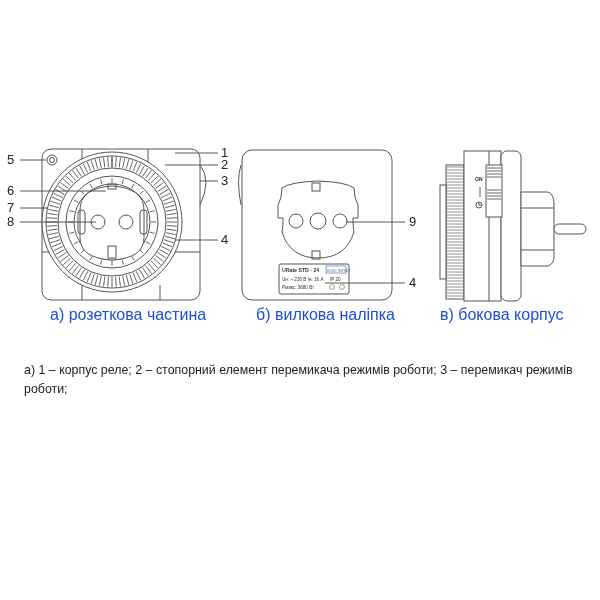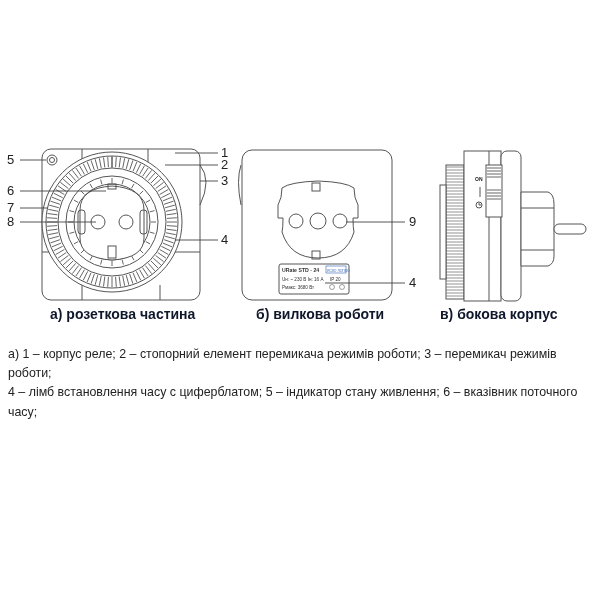--- a/index.html
+++ b/index.html
@@ -1,21 +1,21 @@
 <!DOCTYPE html>
 <html><head>
 <meta charset="utf-8">
 <style>
   html, body { margin:0; padding:0; background:#ffffff; }
   body { width:600px; height:600px; position:relative; overflow:hidden; font-family:"Liberation Sans", sans-serif; color:#1a1a1a; }
   .fig { position:absolute; left:0; top:0; width:600px; height:340px; }
-  .caption { position:absolute; font-size:14px; color:#0f172a; white-space:nowrap;font-weight:bold; }
+  .caption { position:absolute; font-size:16px; color:#1d4ed8; white-space:nowrap; }
   .num { position:absolute; font-size:13px; color:#222; }
   .desc { position:absolute; left:8px; top:345px; width:590px; font-size:12.4px; line-height:19.2px; color:#222; }
-  .desc p { margin:0; }
+  .desc p { margin:16px; }
 </style>
 </head>
 <body>
 
 <svg class="fig" width="600" height="340" viewBox="0 0 600 340" xmlns="http://www.w3.org/2000/svg">
   <defs>
     <pattern id="ticks" patternUnits="userSpaceOnUse" width="4" height="4"></pattern>
   </defs>
 
   <g stroke="#555" fill="none" stroke-width="1">
@@ -306,19 +306,18 @@
 <span class="num" style="left:7px;top:200px">7</span>
 <span class="num" style="left:7px;top:214px">8</span>
 <span class="num" style="left:221px;top:145px">1</span>
 <span class="num" style="left:221px;top:157px">2</span>
 <span class="num" style="left:221px;top:173px">3</span>
 <span class="num" style="left:221px;top:232px">4</span>
 <span class="num" style="left:409px;top:214px">9</span>
 <span class="num" style="left:409px;top:275px">4</span>
 
 <span class="caption" style="left:50px;top:306px">а) розеткова частина</span>
-<span class="caption" style="left:256px;top:306px">б) вилкова роботи</span>
+<span class="caption" style="left:256px;top:306px">б) вилкова наліпка</span>
 <span class="caption" style="left:440px;top:306px">в) бокова корпус</span>
 
 <div class="desc">
   <p>а) 1 – корпус реле; 2 – стопорний елемент перемикача режимів роботи; 3 – перемикач режимів роботи;</p>
-  <p>4 – лімб встановлення часу с циферблатом; 5 – індикатор стану живлення; 6 – вказівник поточного часу;</p>
 </div>
 
 </body></html>

